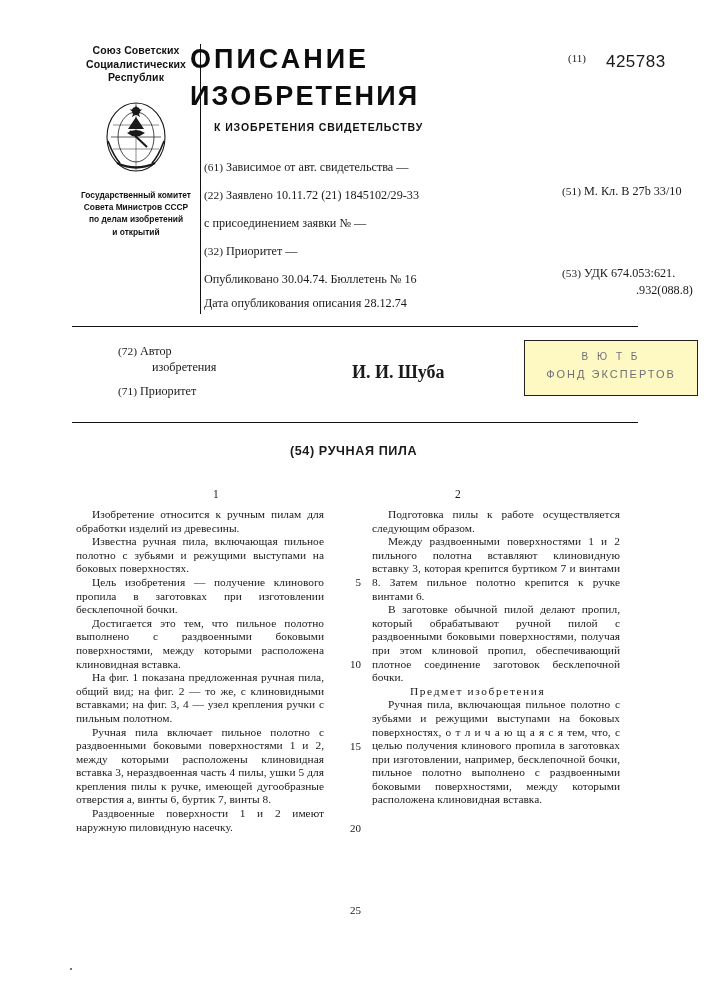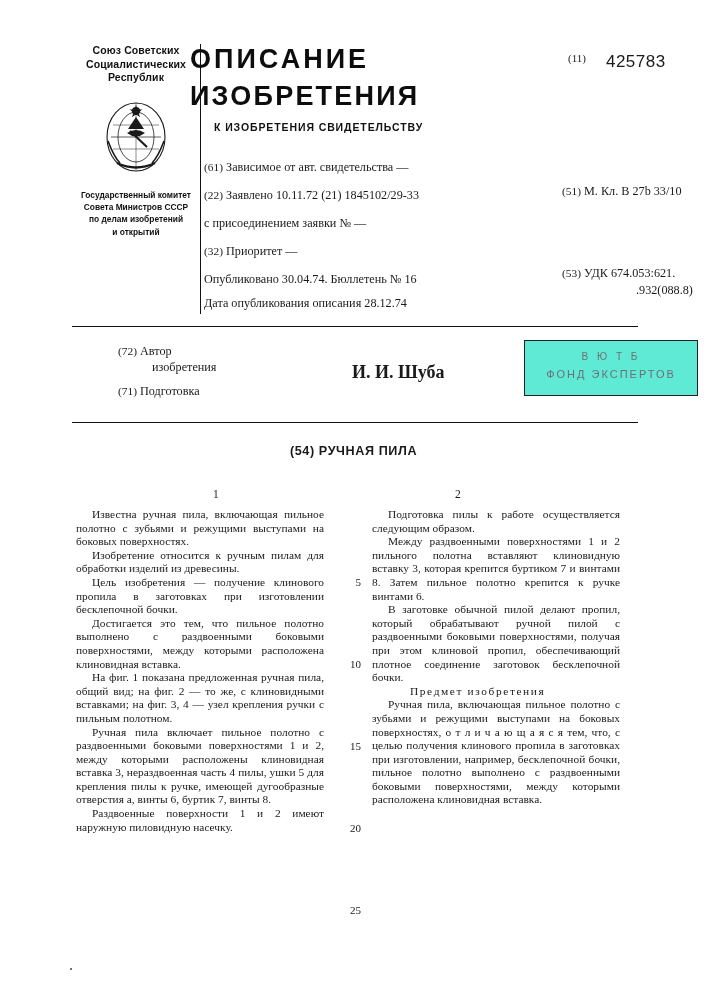--- a/index.html
+++ b/index.html
@@ -184,21 +184,21 @@
     font-size: 18px;
     text-align: center;
   }
   .stamp {
     position: absolute;
     left: 452px;
     top: 0px;
     width: 172px;
     height: 54px;
     border: 1px solid #222;
-    background: #5eead4;
+    background: #fef9c3;
   }
   .stamp-txt {
     position: absolute;
     left: 0; right: 0;
     text-align: center;
     font-family: "Liberation Sans", sans-serif;
     color: #6f6f78;
     letter-spacing: 3px;
   }
   .stamp-t1 { top: 10px; font-size: 10px; }
@@ -362,21 +362,21 @@
   <div class="authors">
     <div class="au-row au-1">
       <span class="tag">(72)</span>
       <span>Автор</span>
     </div>
     <div class="au-row au-1b">
       <span>изобретения</span>
     </div>
     <div class="au-row au-2">
       <span class="tag">(71)</span>
-      <span>Подготовка</span>
+      <span>Приоритет</span>
     </div>
     <div class="au-name">И. И. Шуба</div>
 
     <div class="stamp">
       <div class="stamp-txt stamp-t1">В Ю Т Б</div>
       <div class="stamp-txt stamp-t2">ФОНД ЭКСПЕРТОВ</div>
     </div>
   </div>
 
   <div class="hrule r2"></div>
@@ -391,22 +391,22 @@
 
   <div class="linenums">
     <div style="top:68px">5</div>
     <div style="top:150px">10</div>
     <div style="top:232px">15</div>
     <div style="top:314px">20</div>
     <div style="top:396px">25</div>
   </div>
 
   <div class="col left">
+    <p>Изобретение относится к ручным пилам для обработки изделий из древесины.</p>
     <p>Известна ручная пила, включающая пильное полотно с зубьями и режущими выступами на боковых поверхностях.</p>
-    <p>Изобретение относится к ручным пилам для обработки изделий из древесины.</p>
     <p>Цель изобретения — получение клинового пропила в заготовках при изготовлении бесклепочной бочки.</p>
     <p>Достигается это тем, что пильное полотно выполнено с раздвоенными боковыми поверхностями, между которыми расположена клиновидная вставка.</p>
     <p>На фиг. 1 показана предложенная ручная пила, общий вид; на фиг. 2 — то же, с клиновидными вставками; на фиг. 3, 4 — узел крепления ручки с пильным полотном.</p>
     <p>Ручная пила включает пильное полотно с раздвоенными боковыми поверхностями 1 и 2, между которыми расположены клиновидная вставка 3, нераздвоенная часть 4 пилы, ушки 5 для крепления пилы к ручке, имеющей дугообразные отверстия а, винты 6, буртик 7, винты 8.</p>
     <p>Раздвоенные поверхности 1 и 2 имеют наружную пиловидную насечку.</p>
   </div>
 
   <div class="col right">
     <p>Подготовка пилы к работе осуществляется следующим образом.</p>
     <p>Между раздвоенными поверхностями 1 и 2 пильного полотна вставляют клиновидную вставку 3, которая крепится буртиком 7 и винтами 8. Затем пильное полотно крепится к ручке винтами 6.</p>

